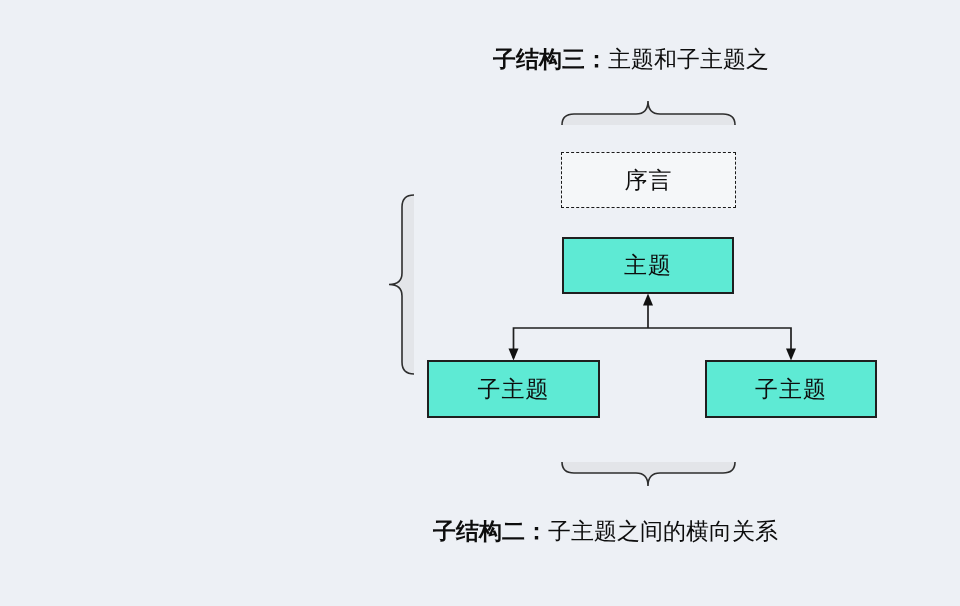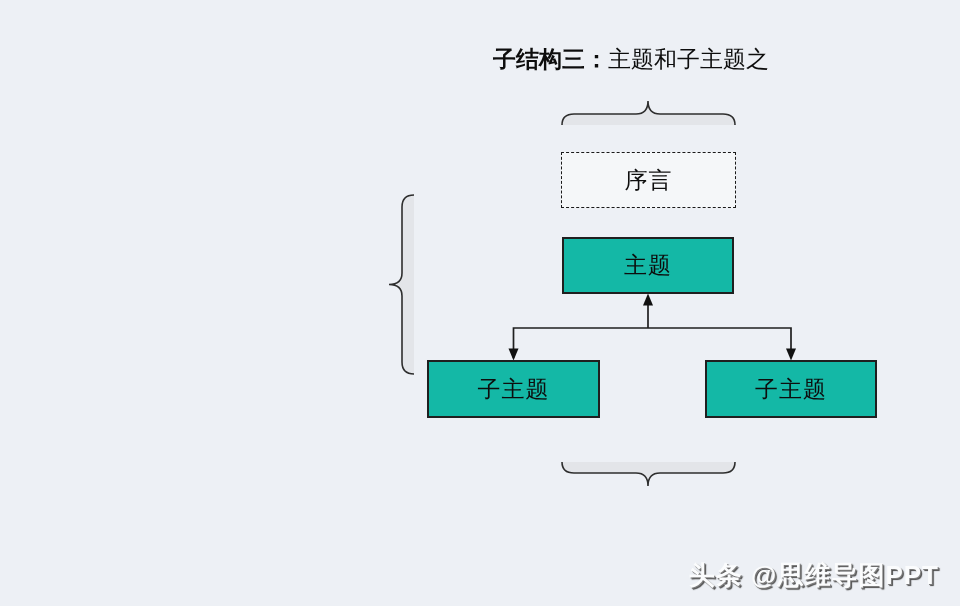--- a/index.html
+++ b/index.html
@@ -12,21 +12,21 @@
   }
   .canvas{position:absolute;left:0;top:0;width:960px;height:606px;}
   svg.layer{position:absolute;left:0;top:0;width:960px;height:606px;z-index:0;}
   .node{
     position:absolute;z-index:2;
     display:flex;align-items:center;justify-content:center;
     font-size:23px;letter-spacing:1px;
     box-sizing:border-box;
   }
   .node.solid{
-    background:#14b8a6;
+    background:#5eead4;
     border:2px solid #1f1f1f;
   }
   .node.dashed{
     background:rgba(255,255,255,0.45);
     border:1.5px dashed #1a1a1a;
     justify-content:center;
   }
   #node-preface{left:561px;top:152px;width:175px;height:56px;}
   #node-topic{left:562px;top:237px;width:172px;height:57px;}
   #node-sub-left{left:427px;top:360px;width:173px;height:58px;}
@@ -92,16 +92,18 @@
 
   <div class="node solid" id="node-sub-left">
     <span>子主题</span>
   </div>
 
   <div class="node solid" id="node-sub-right">
     <span>子主题</span>
   </div>
 
 
+  <div class="label" id="label-bottom">
+    <b>子结构二：</b><span>子主题之间的横向关系</span>
+  </div>
 
-  <div class="watermark">头条 @思维导图PPT</div>
 
 </div>
 
 </body></html>

